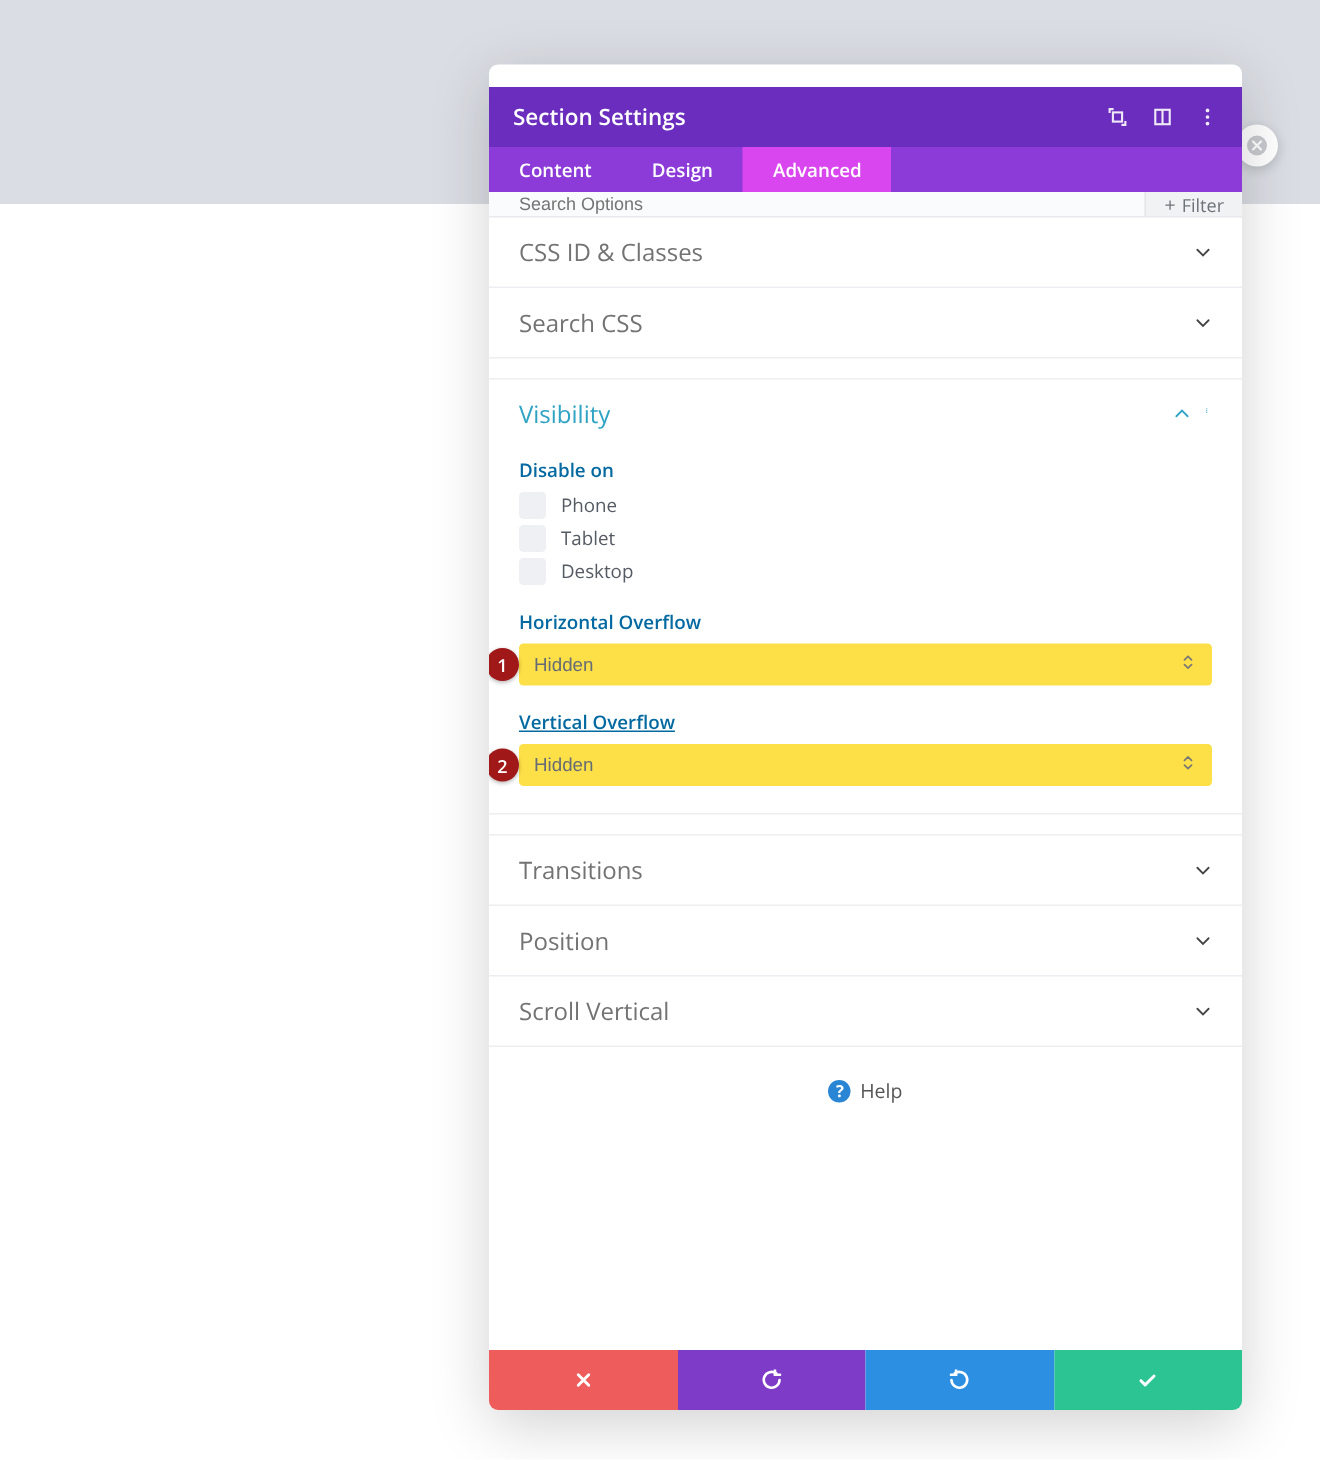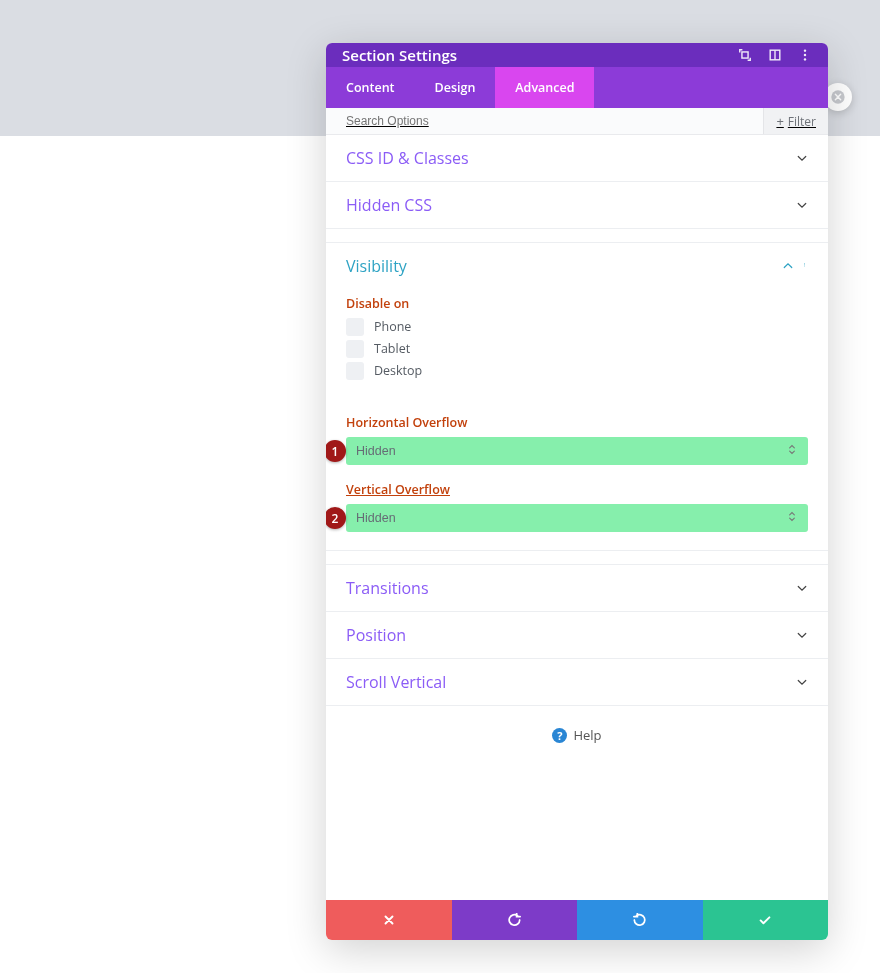--- a/index.html
+++ b/index.html
@@ -39,50 +39,50 @@
     background: #fff;
     border-radius: 50%;
     box-shadow: 0 2px 8px rgba(0,0,0,0.18);
     display:flex;align-items:center;justify-content:center;
   }
   .close-bubble svg { width:16px; height:16px; }
   
   .header {
     background: #6b2dbd;
     color: #fff;
-    height: 24px;
+    height: 40px;
     display: flex;
     align-items: center;
     padding: 0 16px;
+    margin-top: 15px;
   }
   .header-title { font-size: 15px; font-weight: 600; flex:1; }
   .header-icons { display:flex; gap:16px; align-items:center;}
   .header-icons span { width:14px; height:14px; display:inline-flex; align-items:center; justify-content:center; opacity:.9; }
   
   .tabs {
     background: #8c3bd8;
     display:flex;
-    height: 41px;
+    height: 30px;
   }
   .tab {
     padding: 0 20px;
     font-size: 12.5px;
     color: #fff;
     display:flex; align-items:center;
     cursor:pointer;
     font-weight:600;
   }
   .tab.active { background: #d946ef; }
   
   .search-row {
     display:flex; align-items:center;
     border-bottom:1px solid #e9eaed;
     background:#fafbfc;
-    height: 27px;
-    text-decoration: underline;
+    height: 17px;
   }
   .search-input {
     flex:1; border:none; background:transparent;
     padding:0 20px; font-size:12px; color:#9aa0a6;
     outline:none;
   }
   .filter-btn {
     display:flex; align-items:center; gap:4px;
     padding: 0 12px; height:100%;
     border-left:1px solid #e4e5e8;
@@ -94,47 +94,47 @@
   .scroll-area { flex:1; overflow:auto; }
   .acc {
     border-bottom:1px solid #eceef1;
   }
   .acc-head {
     display:flex; align-items:center; justify-content:space-between;
     padding: 12px 20px;
     cursor:pointer;
   }
   .acc-title {
-    font-size:16px; color:#8b5cf6; font-weight:500;
+    font-size:16px; color:#737373; font-weight:500;
   }
   .acc.open .acc-title { color:#2ea3c4;text-align:right; }
   .acc-icons { display:flex; align-items:center; gap:10px; }
   .chev { width:12px; height:12px; }
   .kebab { color:#2ea3c4; font-size:14px; }
   .acc-body { padding: 0 20px 18px; }
   .field-label {
-    font-size:12.5px; color:#c2410c; font-weight:600;
+    font-size:12.5px; color:#0369a1; font-weight:600;
     margin-top: 6px; margin-bottom:6px;
   }
   .checkbox-row {
     display:flex; gap:10px;
     margin: 4px 0;
   }
   .cb {
     width:18px; height:18px; border-radius:3px;
     background:#eef0f3;
   }
   .cb-label { font-size:12.5px; color:#555b63; }
   .select-wrap {
     position:relative;
     margin-top:4px;
   }
   .select {
     width:100%;
-    background:#86efac;
+    background:#fde047;
     border:none; border-radius:3px;
     padding: 7px 10px;
     font-size:12.5px; color:#666c75;
     appearance:none;
     cursor:pointer;
   }
   .select-chev {
     position:absolute; right:10px; top:50%; transform:translateY(-50%);
     width:10px; font-size:10px; color:#777;
   }
@@ -233,21 +233,21 @@
         <span class="acc-icons">
           <svg class="chev" viewBox="0 0 16 16">
               <path d="M3 6l5 5 5-5" fill="none" stroke="#444" stroke-width="1.6" stroke-linecap="round"></path>
             </svg>
         </span>
       </div>
     </div>
 
     <div class="acc">
       <div class="acc-head">
-        <span class="acc-title">Hidden CSS</span>
+        <span class="acc-title">Search CSS</span>
         <span class="acc-icons">
           <svg class="chev" viewBox="0 0 16 16">
               <path d="M3 6l5 5 5-5" fill="none" stroke="#444" stroke-width="1.6" stroke-linecap="round"></path>
             </svg>
         </span>
       </div>
     </div>
 
     <div class="section-gap"></div>
 
@@ -277,21 +277,21 @@
         </div>
         <div class="checkbox-row">
           <div class="cb"></div>
           <span class="cb-label">Tablet</span>
         </div>
         <div class="checkbox-row">
           <div class="cb"></div>
           <span class="cb-label">Desktop</span>
         </div>
 
-        <div class="field-label" style="margin-top:34px;">Horizontal Overflow</div>
+        <div class="field-label" style="margin-top:16px;">Horizontal Overflow</div>
         <div class="select-wrap">
           <div class="annot">1</div>
           <select class="select">
             <option>Hidden</option>
           </select>
           <span class="select-chev">
             <svg viewBox="0 0 10 14" width="8" height="11">
                 <path d="M2 5l3-3 3 3M2 9l3 3 3-3" fill="none" stroke="#777" stroke-width="1.4" stroke-linecap="round"></path>
               </svg>
           </span>

